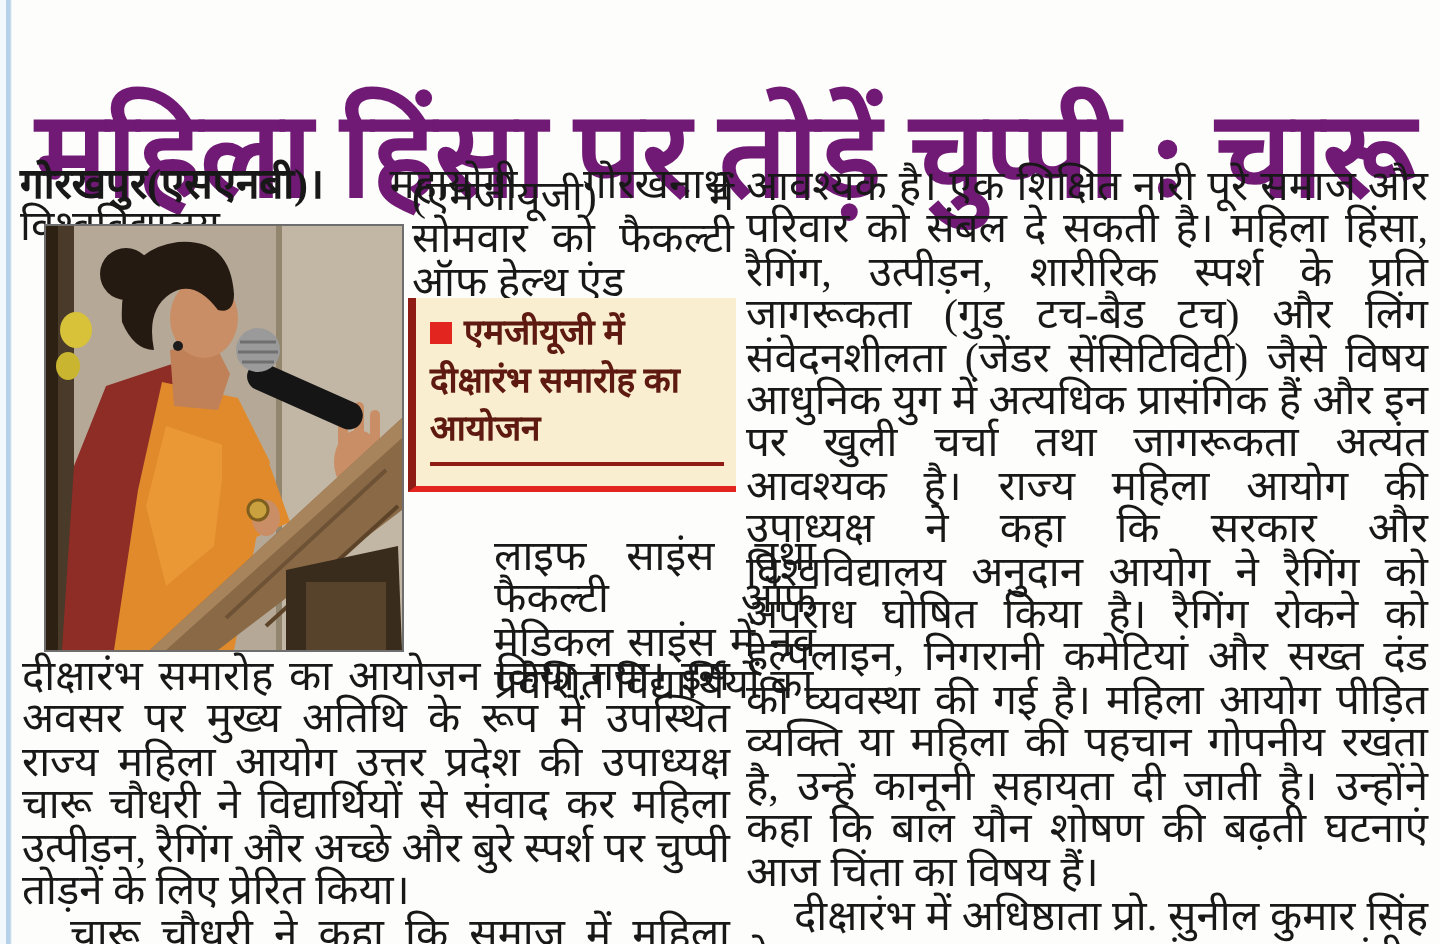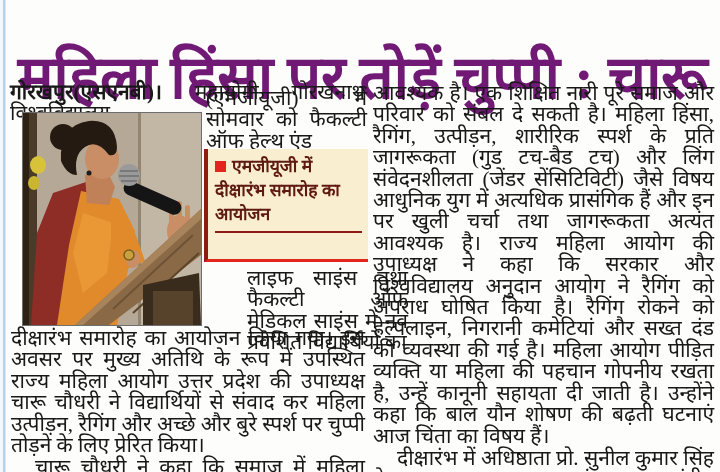--- a/index.html
+++ b/index.html
@@ -28,21 +28,21 @@
     position:absolute;left:22px;top:112px;width:178px;height:212px;
     border:1px solid #6e6e6e;background:#b7aa99;
   }
   .photo svg{display:block;}
   .beside-top{position:absolute;left:206px;top:88px;width:161px;}
   .hbox{
     position:absolute;left:204px;top:149px;width:164px;box-sizing:border-box;
     background:var(--highlight-bg,#faeed0);
     border-left:4px solid var(--highlight-bar,#8e1c15);
     border-bottom:3px solid var(--bullet-red,#e2251f);
-    padding:5px 4px 20px 7px;
+    padding:5px 4px 4px 7px;
   }
   .hbox-item{
     font-size:17.5px;font-weight:bold;line-height:24px;
     color:var(--box-text,#5e1a10);text-align:left;
   }
   .hbox-divider{border:none;border-top:2px solid var(--highlight-bar,#8e1c15);margin:5px 2px 6px 0;}
   .bullet{
     display:inline-block;width:11px;height:11px;
     background:var(--bullet-red,#e2251f);margin-right:6px;
   }

